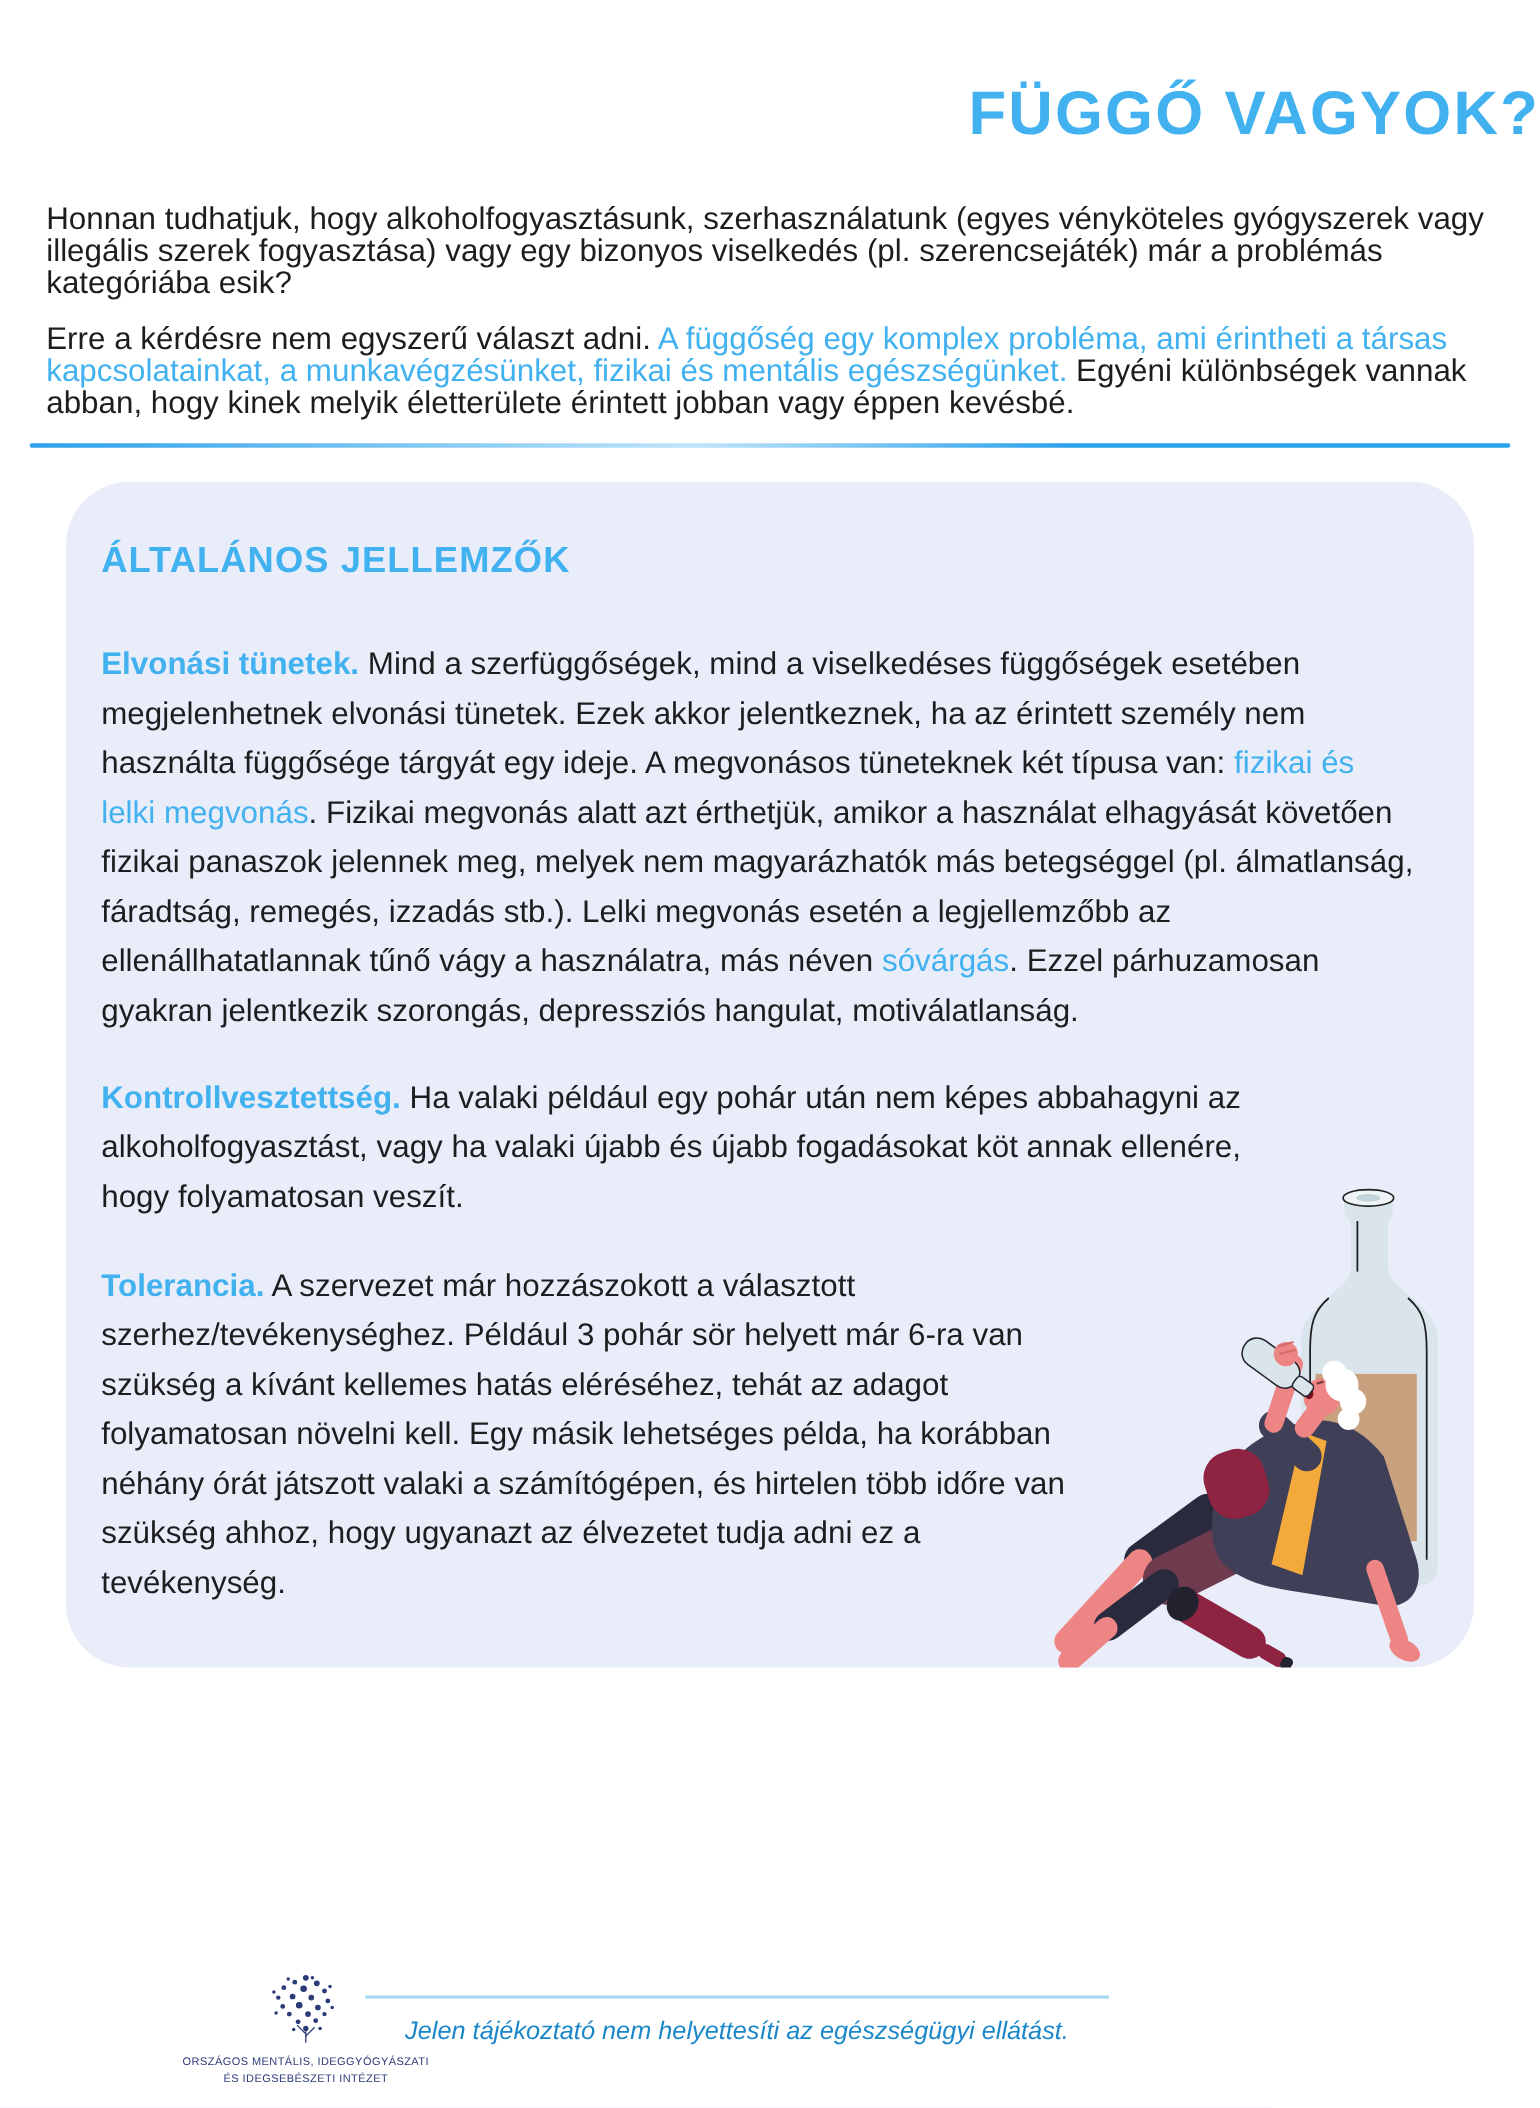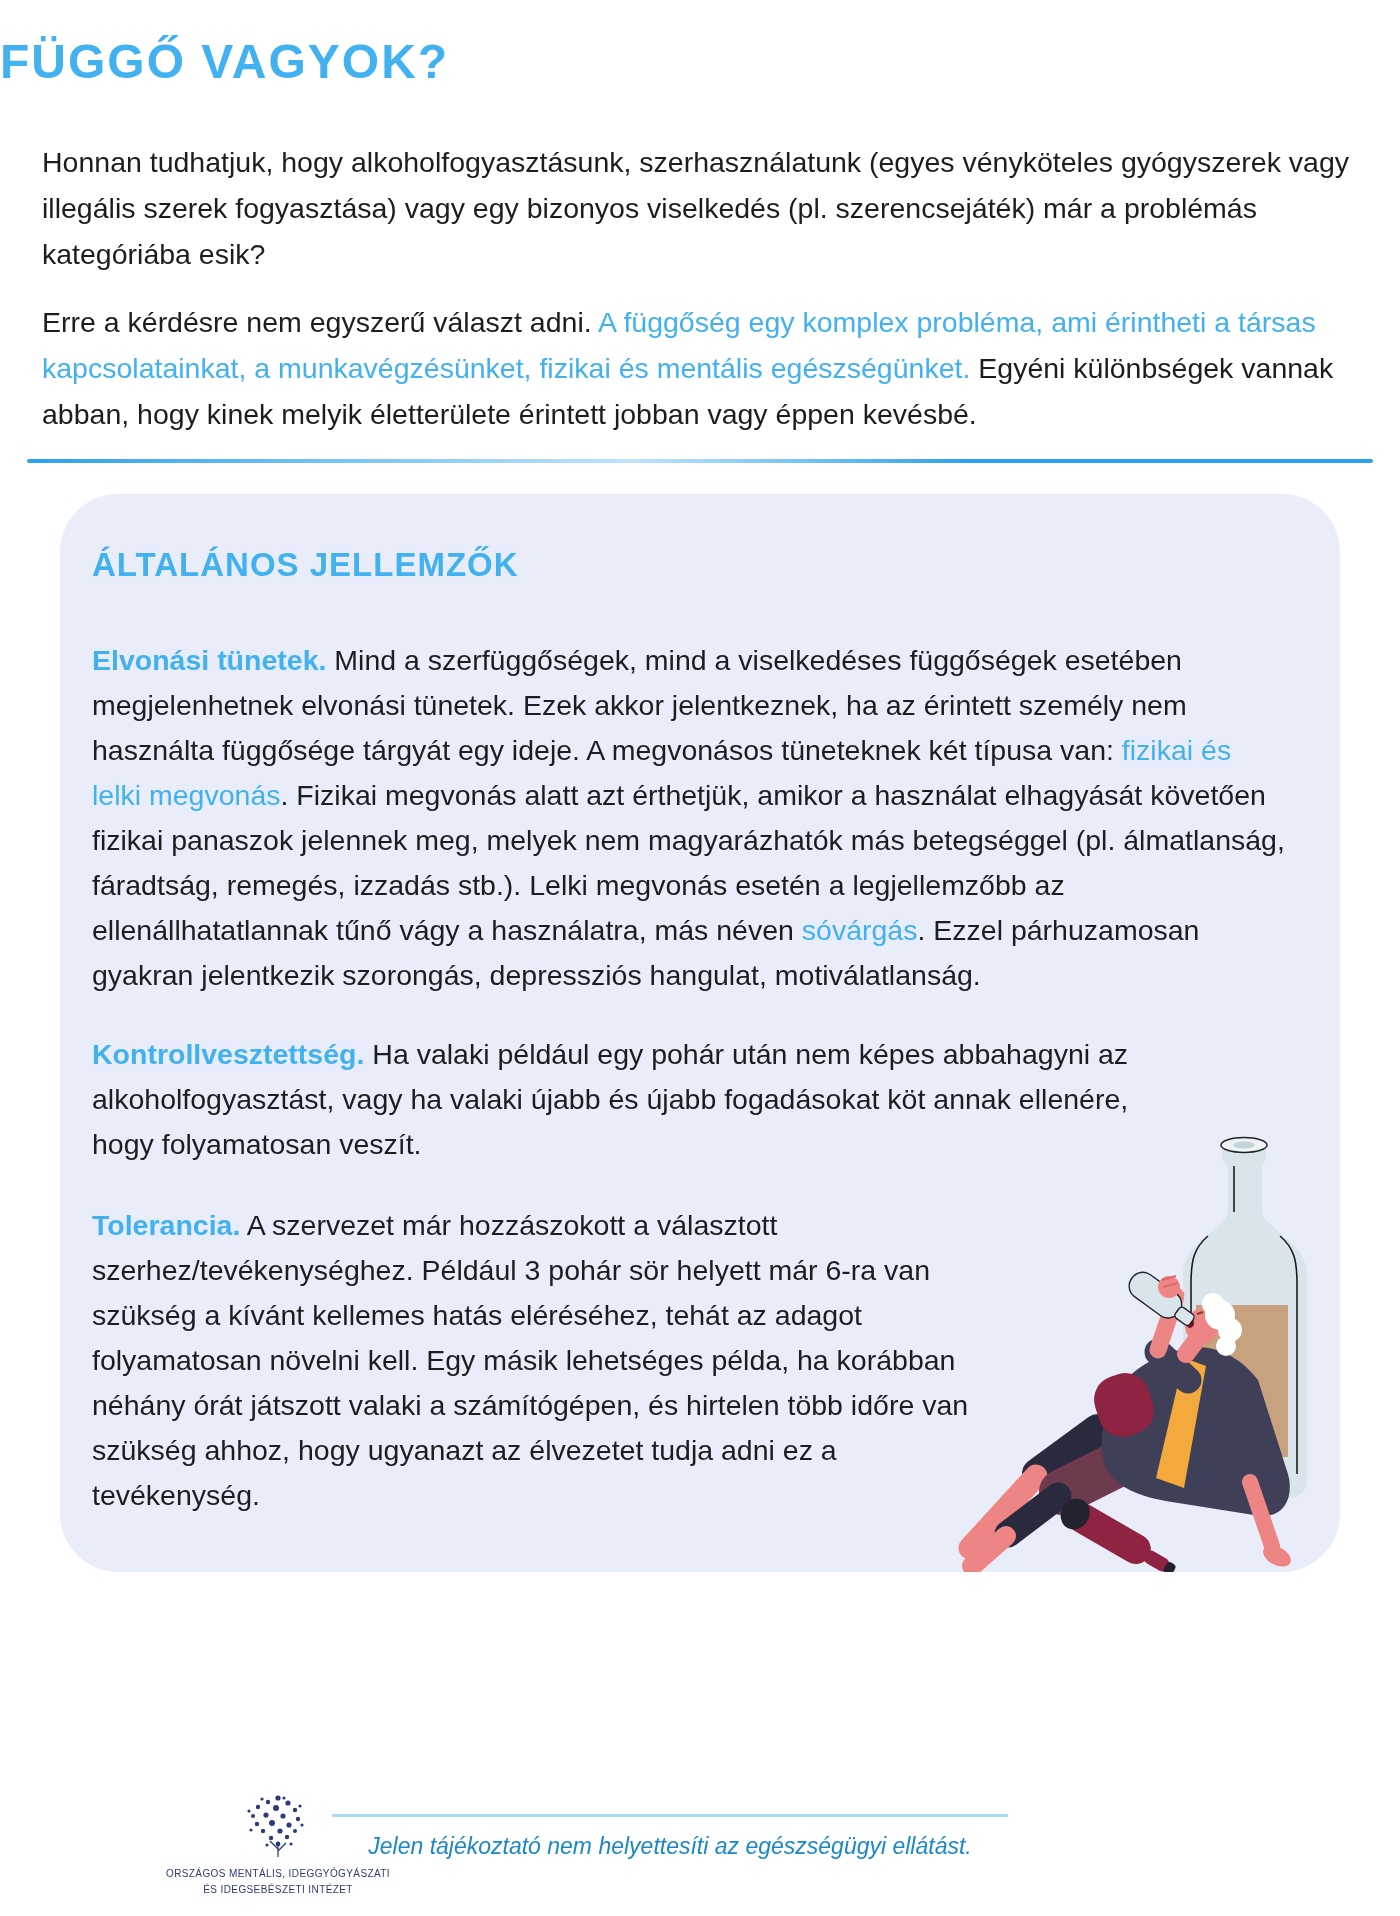--- a/index.html
+++ b/index.html
@@ -5,31 +5,31 @@
   * { margin:0; padding:0; box-sizing:border-box; }
   html,body { width:1400px; height:1916px; }
   body {
     position:relative;
     background:#ffffff;
     overflow:hidden;
     font-family:"Liberation Sans","DejaVu Sans",sans-serif;
     color:#1d1d1f;
   }
   .page-title {
-    padding-top:34px;
-    text-align:left;
-    font-size:48px;
+    padding-top:70px;
+    text-align:right;
+    font-size:56px;
     font-weight:bold;
     letter-spacing:2px;
     color:#41b1f0;
   }
   .intro {
     margin:50px 42px 0 42px;
     font-size:28.5px;
-    line-height:46px;
+    line-height:29px;
     max-width:1320px;
   }
   .intro p { margin-bottom:22px; }
   .blue-text { color:#41b1f0; }
   .divider {
     margin:18px 27px 0 27px;
     height:3.5px;
     border-radius:2px;
     background:linear-gradient(to right,#2ba1ea,#bfe4fa 45%,#2ba1ea 70%,#2ba1ea);
   }

